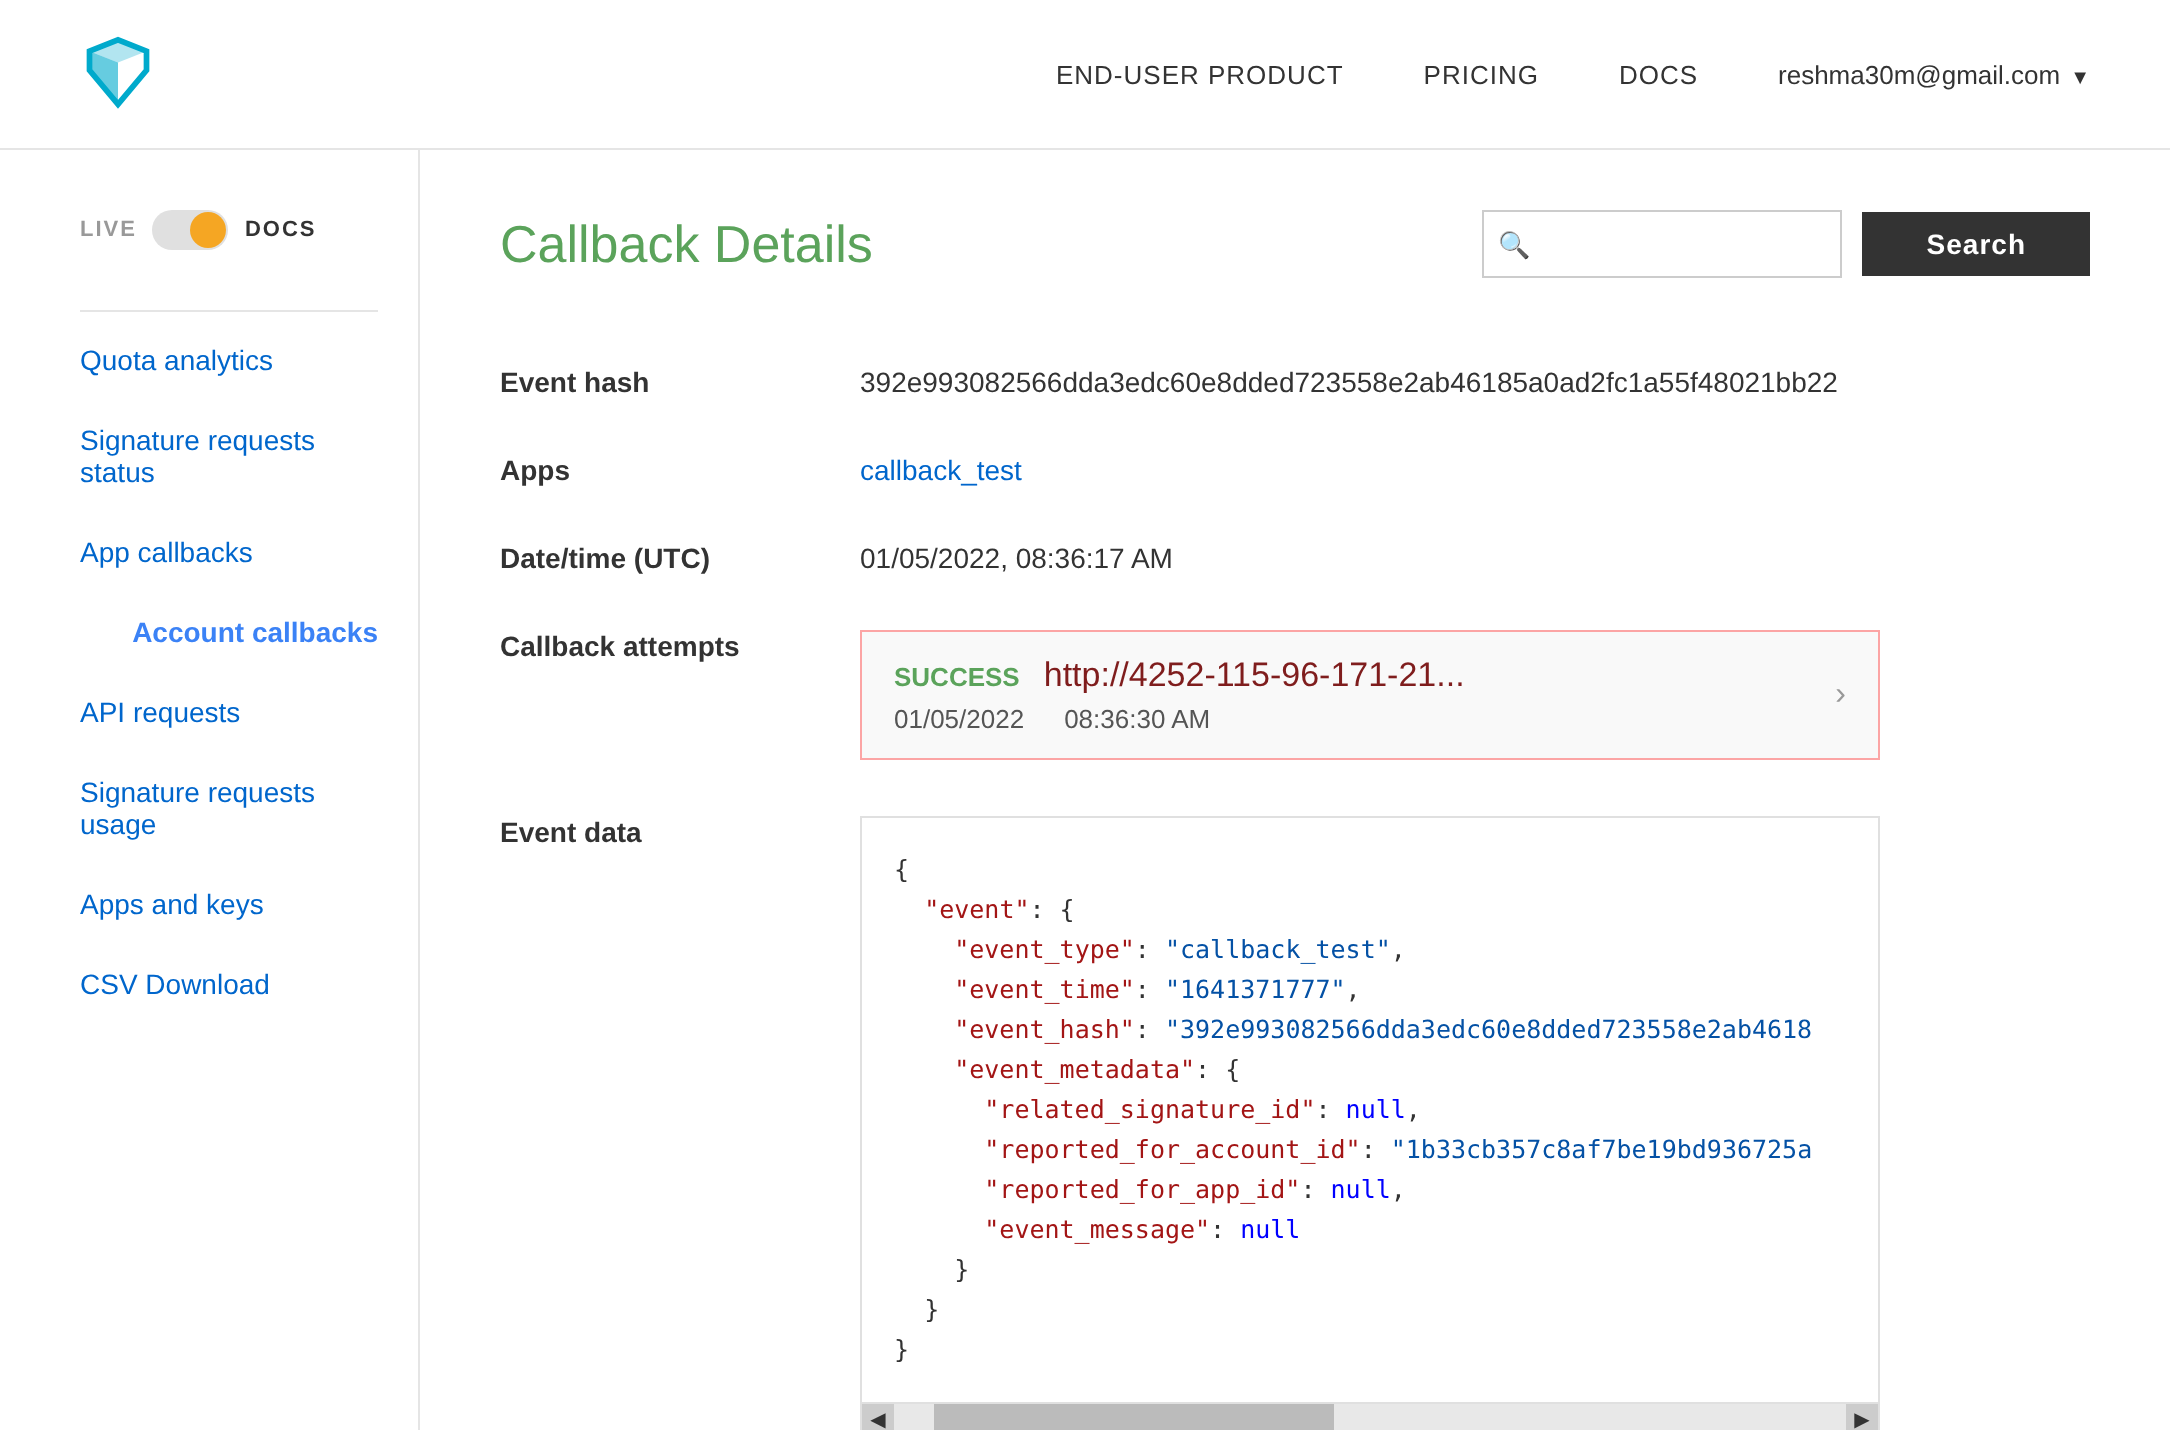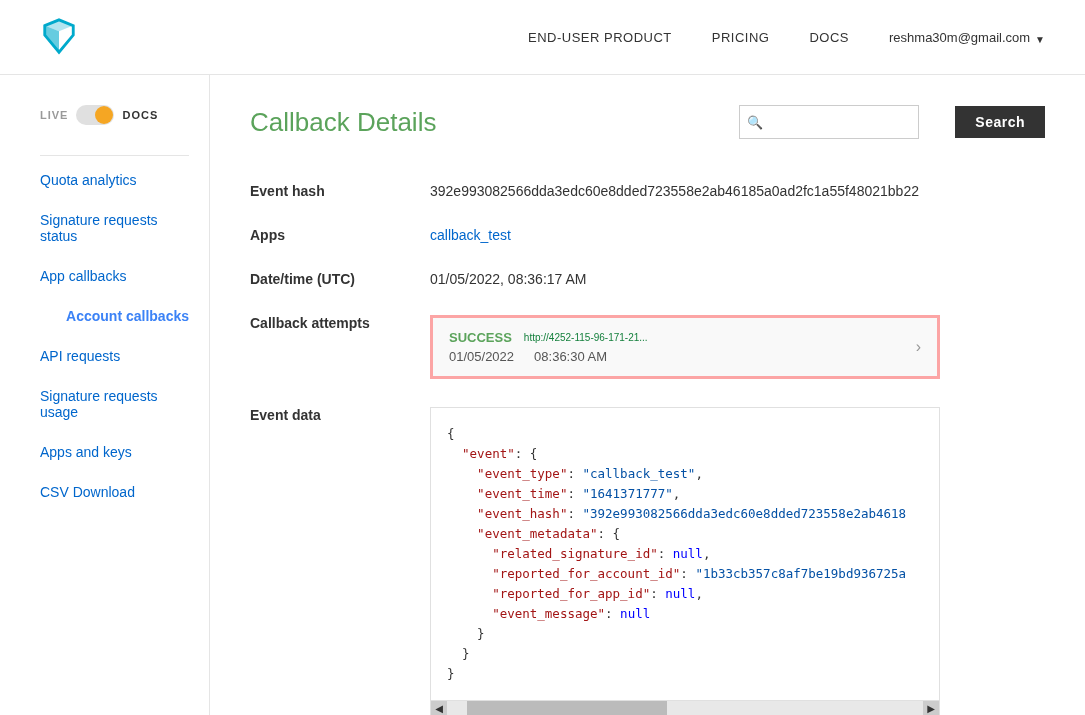--- a/index.html
+++ b/index.html
@@ -186,26 +186,25 @@
       border: 1px solid #ccc;
       padding: 8px 10px 8px 28px;
       font-size: 14px;
       width: 180px;
       outline: none;
     }
     .search-button {
       background: #333;
       color: #fff;
       border: none;
-      padding: 8px 20px;
+      padding: 8px 32px;
       font-size: 14px;
       cursor: pointer;
       font-weight: bold;
       letter-spacing: 0.5px;
-      margin-left: 26px;
     }
 
     
     .details-grid {
       display: grid;
       grid-template-columns: 180px 1fr;
       gap: 0;
     }
     .detail-label {
       font-weight: bold;
@@ -219,21 +218,21 @@
       color: #333;
       padding: 14px 0;
       word-break: break-all;
     }
     .detail-value.type-value {
       color: #0066cc;
     }
 
     
     .callback-attempts-box {
-      border: 3px solid #fca5a5;
+      border: 1px solid #fca5a5;
       background: #f9f9f9;
       padding: 12px 16px;
       display: flex;
       align-items: center;
       gap: 12px;
       max-width: 510px;
       position: relative;
     }
     .callback-attempt-info {
       flex: 1;
@@ -243,22 +242,22 @@
       align-items: center;
       gap: 12px;
       margin-bottom: 4px;
     }
     .success-badge {
       color: #5ba35b;
       font-weight: bold;
       font-size: 13px;
     }
     .attempt-url {
-      color: #15803d;
-      font-size: 10px;
+      color: #7f1d1d;
+      font-size: 17px;
     }
     .attempt-bottom {
       display: flex;
       gap: 20px;
       font-size: 13px;
       color: #555;
     }
     .attempt-chevron {
       color: #999;
       font-size: 16px;

